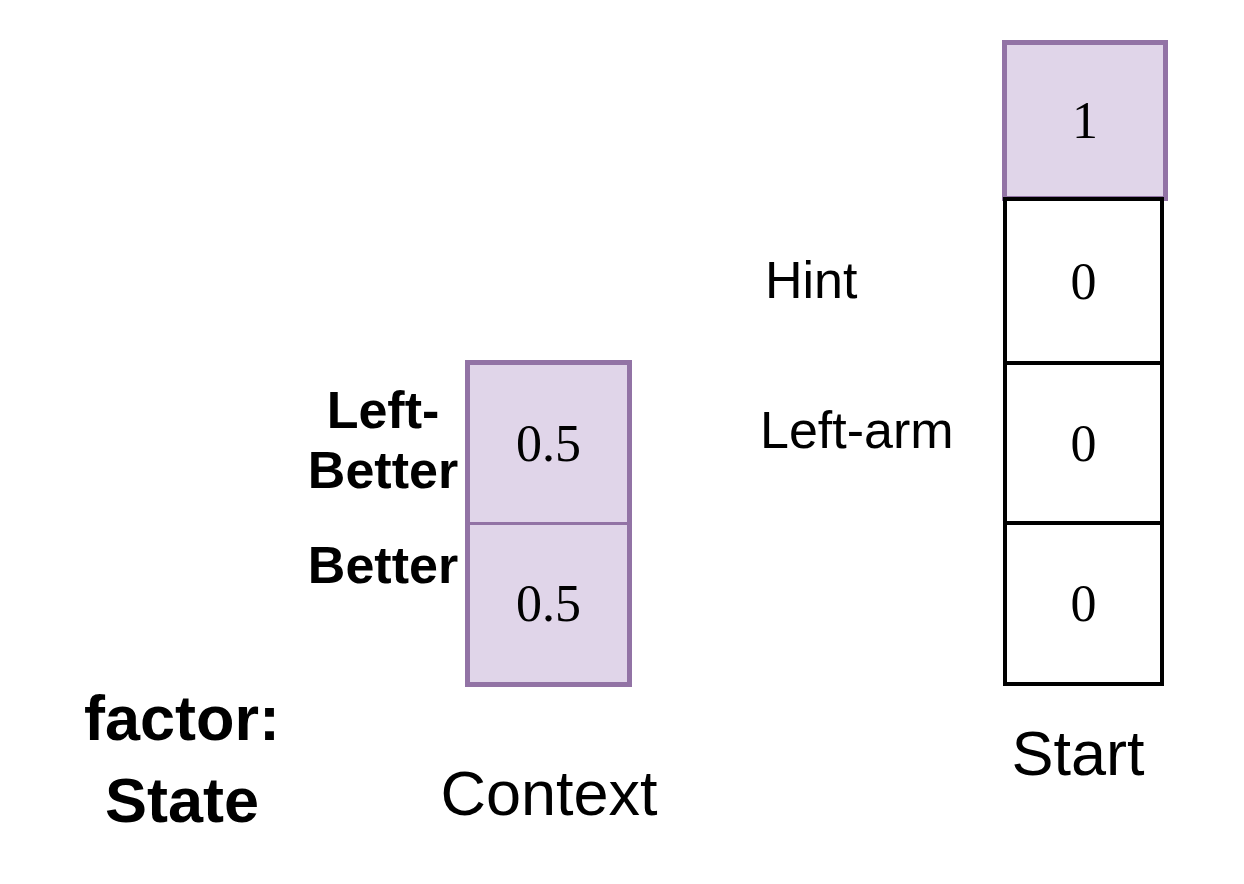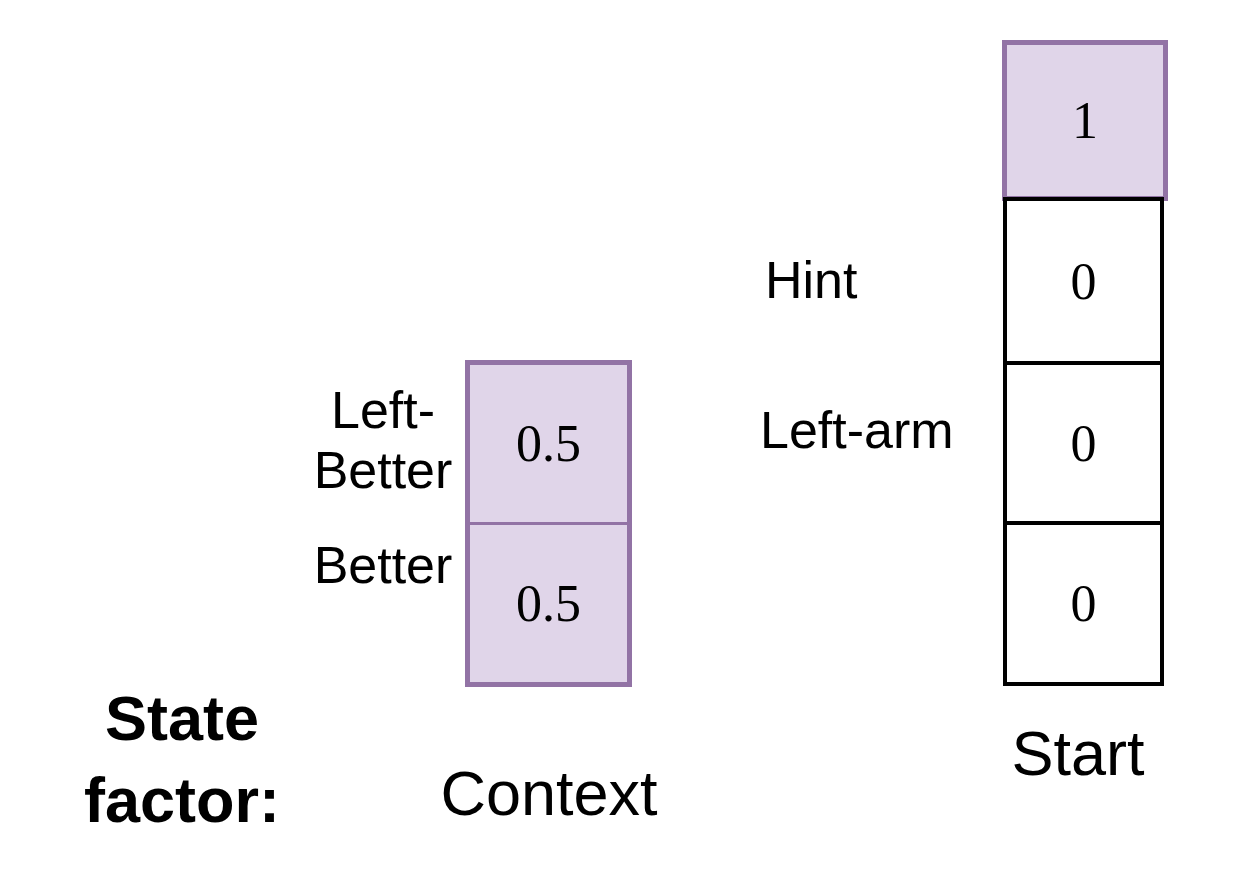--- a/index.html
+++ b/index.html
@@ -68,20 +68,21 @@
     line-height: 60px;
     white-space: nowrap;
   }
   .row-label-2line {
     position: absolute;
     left: 283px;
     width: 200px;
     text-align: center;
     font-size: 52px;
     line-height: 60px;
+    font-weight: bold;
   }
   .row-label-2line span { display: block; }
 
   
   .factor-label {
     position: absolute;
     top: 722px;
     width: 300px;
     text-align: center;
     font-size: 63px;
@@ -133,20 +134,20 @@
     </div>
     <div class="choice-cell" style="top:361px; height:164px;">
       <span>0</span>
     </div>
     <div class="choice-cell" style="top:521px; height:165px;">
       <span>0</span>
     </div>
   </div>
 
   <div class="figure-title">
+    <span>factor:</span>
     <span>State</span>
-    <span>factor:</span>
   </div>
 
   <div class="factor-label" style="left:399px;margin-top:40px;">Context</div>
   <div class="factor-label" style="left:928px;">Start</div>
 
 </div>
 
 </body></html>

